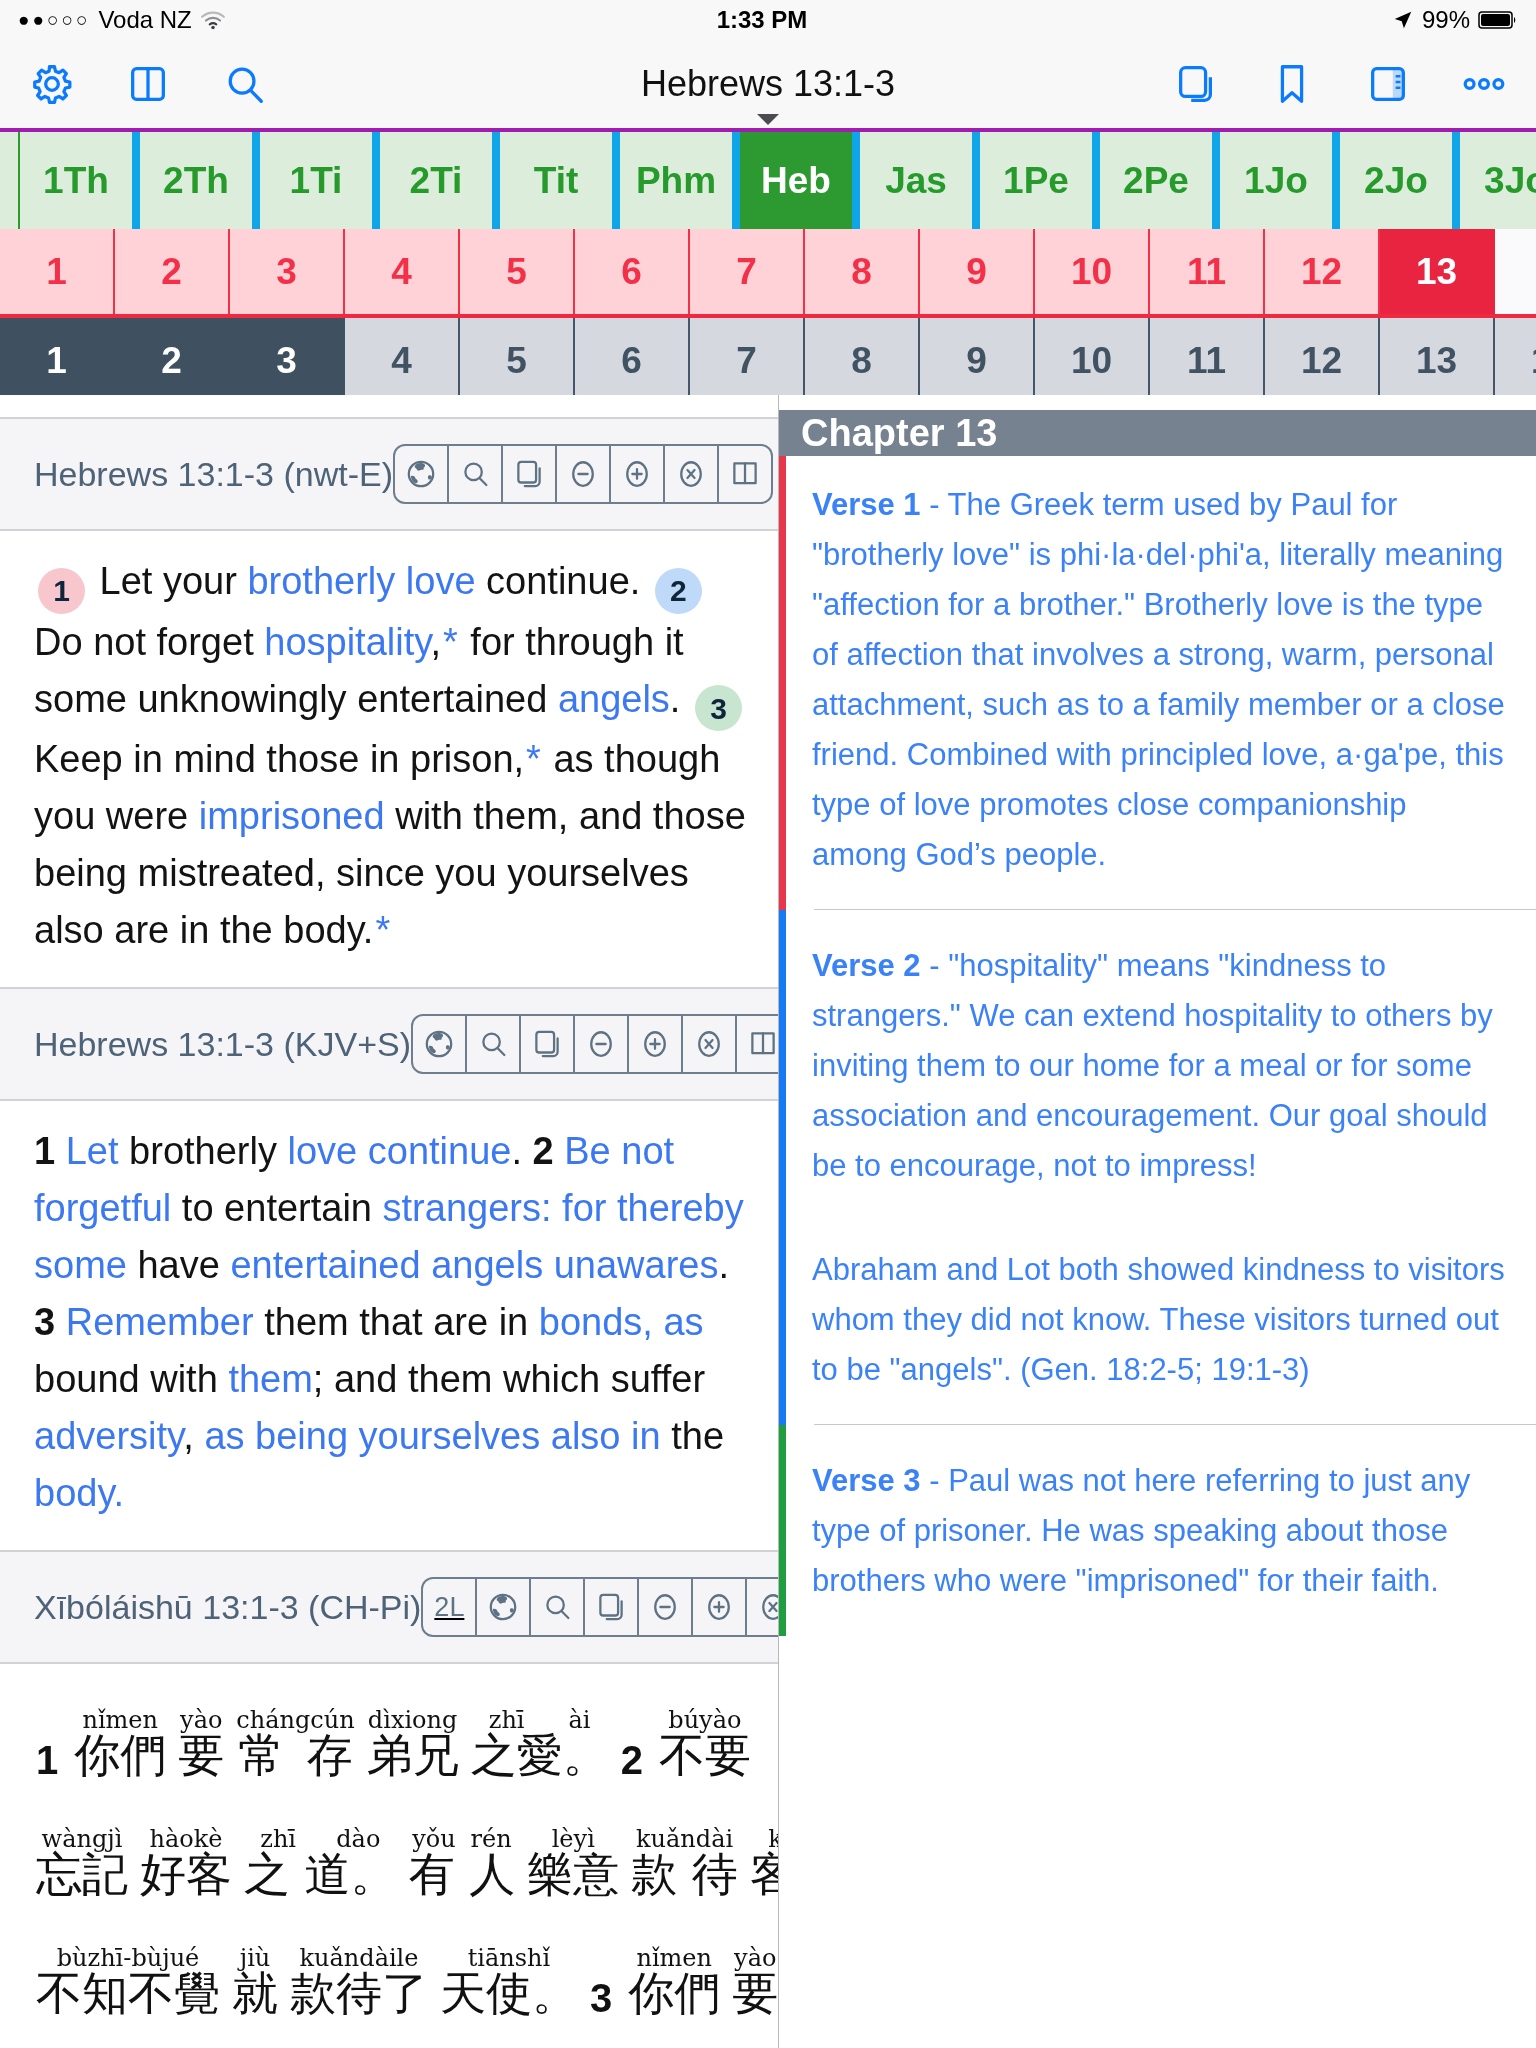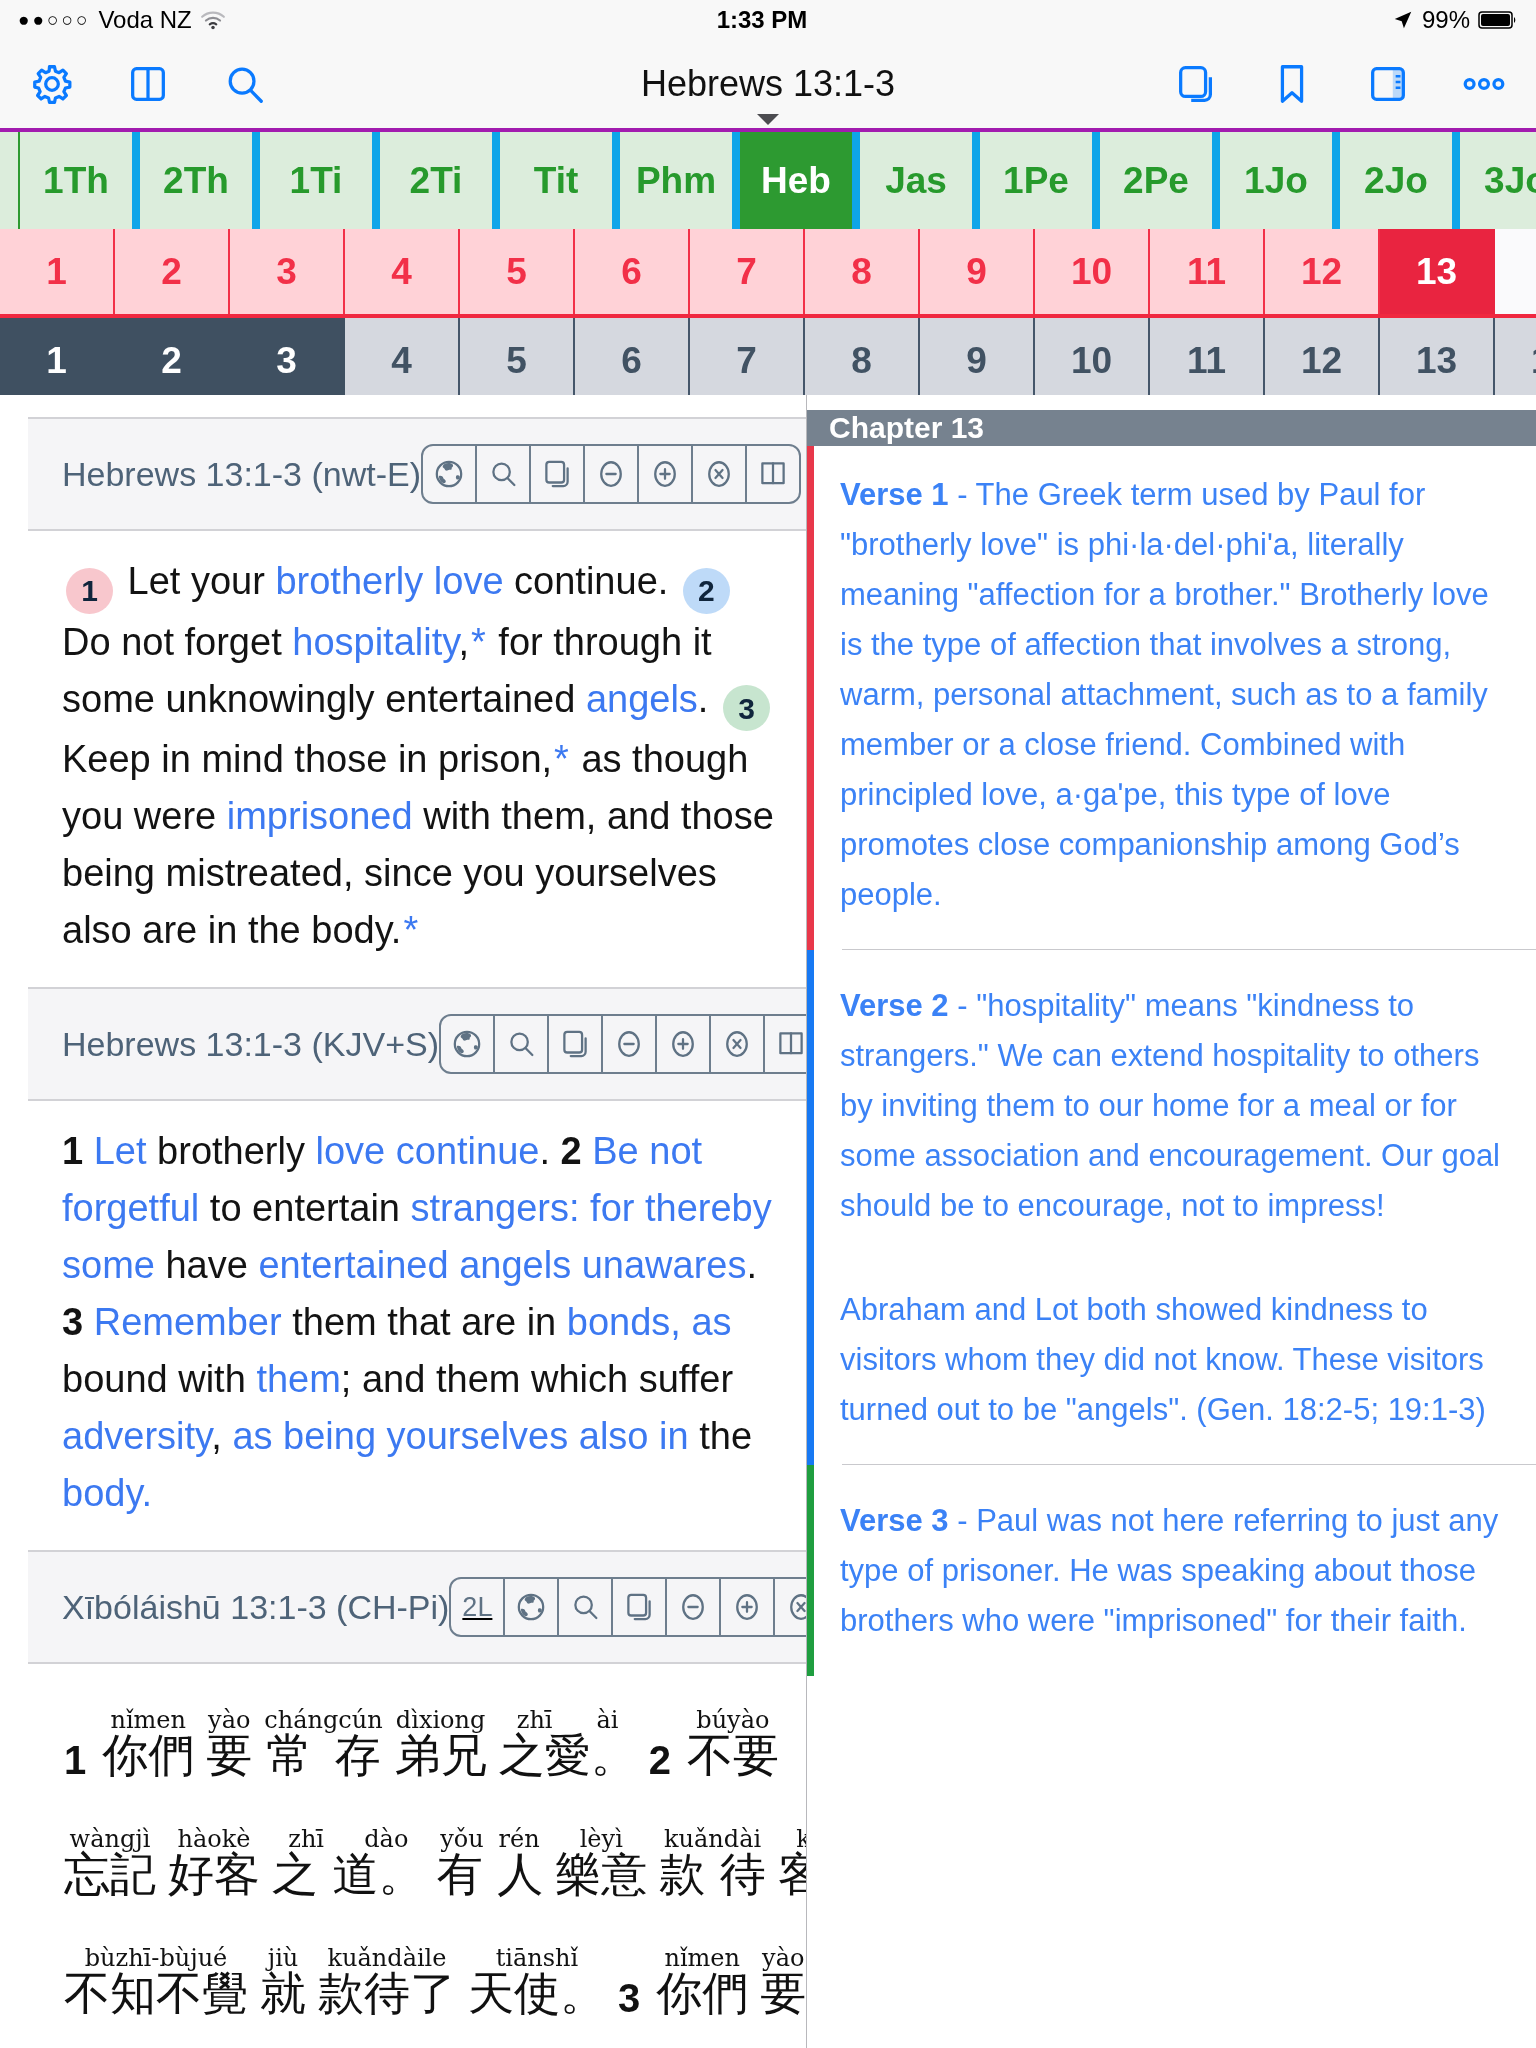--- a/index.html
+++ b/index.html
@@ -31,21 +31,21 @@
                  background:#ffd2d7;color:#f23048;font-size:37px;font-weight:bold;
                  border-right:2px solid #f23048;cursor:pointer;}
   .chapters .tab.sel{background:#e92440;color:#fff;border-right-color:#e92440;}
   .verses{height:85px;display:flex;background:#f2f2f4;overflow:hidden;}
   .verses .tab{flex:0 0 113px;display:flex;align-items:center;justify-content:center;
                background:#d5d8df;color:#415263;font-size:37px;font-weight:bold;
                border-right:2px solid #45566a;cursor:pointer;}
   .verses .tab.sel{background:#3f5061;color:#fff;border-right-color:#3f5061;}
   
   .content{position:absolute;top:395px;bottom:0;left:0;right:0;display:flex;overflow:hidden;}
-  .main{width:778px;flex:0 0 778px;background:#fff;overflow:hidden;border-right:1px solid #b8b8bc;padding-left:28px;}
+  .main{width:778px;flex:0 0 778px;background:#fff;overflow:hidden;border-right:1px solid #b8b8bc;}
   .spacer{height:22px;}
   .sec-head{height:110px;background:#f5f5f7;border-top:2px solid #d2d2d6;border-bottom:2px solid #d2d2d6;
             display:flex;align-items:center;padding:0 20px 0 34px;}
   .sec-title{font-size:34px;color:#4e6378;white-space:nowrap;}
   .toolbar{margin-left:auto;display:flex;border:2px solid #6e7e8e;border-radius:12px;overflow:hidden;flex:0 0 auto;text-decoration:underline;}
   .tbtn{width:52px;height:56px;display:flex;align-items:center;justify-content:center;
         color:#5f7284;border-left:2px solid #6e7e8e;cursor:pointer;font-size:27px;background:transparent;}
   .tbtn:first-child{border-left:none;}
   .tbtn svg{width:34px;height:36px;stroke:currentColor;fill:none;stroke-width:1.6;stroke-linecap:round;stroke-linejoin:round;}
   .tbtn svg .f{fill:currentColor;stroke:none;}
@@ -58,21 +58,21 @@
   
   .cn{padding:30px 10px 0 36px;font-family:"DejaVu Serif",serif;color:#111;overflow:hidden;}
   .cnline{white-space:nowrap;margin-bottom:26px;}
   .cnline ruby{font-size:46px;margin-right:12px;}
   .cnline rt{font-size:24px;letter-spacing:0;margin-top:12px;}
   .vz{font-family:"Liberation Sans",sans-serif;font-weight:bold;font-size:40px;
       display:inline-block;vertical-align:bottom;margin:0 16px 4px 0;}
   
   .sidebar{flex:1;background:#fff;overflow:hidden;display:flex;flex-direction:column;}
   .sb-gap{height:15px;background:#fff;}
-  .sb-header{height:36px;background:#76828f;color:#fff;font-weight:bold;font-size:30px;
+  .sb-header{height:46px;background:#76828f;color:#fff;font-weight:bold;font-size:38px;
              display:flex;align-items:center;padding-left:22px;flex:0 0 auto;}
   .notes{flex:1;overflow:hidden;}
   .note{border-left:7px solid #ccc;padding:24px 28px 30px 26px;font-size:31px;line-height:50px;color:#3b82f6;}
   .note .divider{height:1px;background:#c9c9cd;margin:-24px -28px 30px 2px;position:relative;top:-1px;}
   .note p{margin:0 0 54px 0;}
   .note p:last-child{margin-bottom:0;}
 </style>
 </head>
 <body>
 

